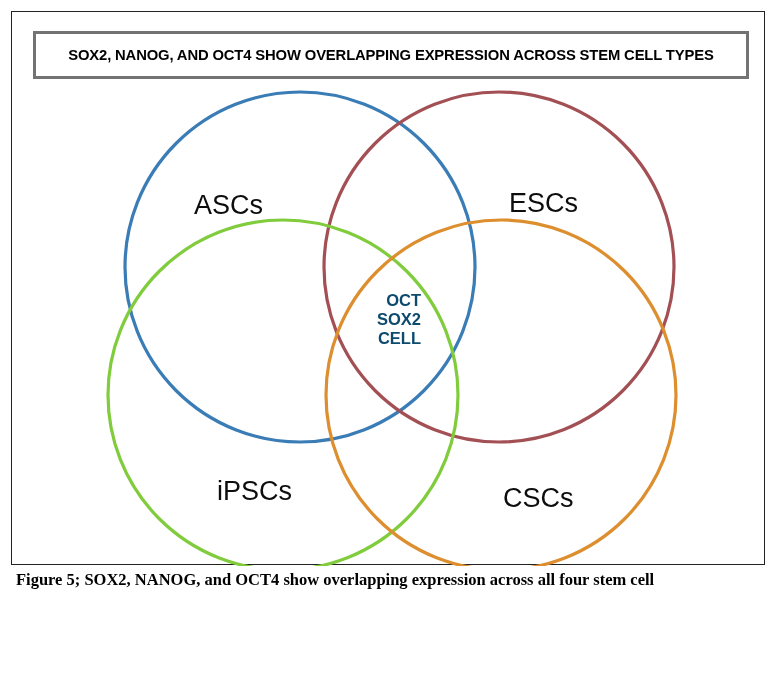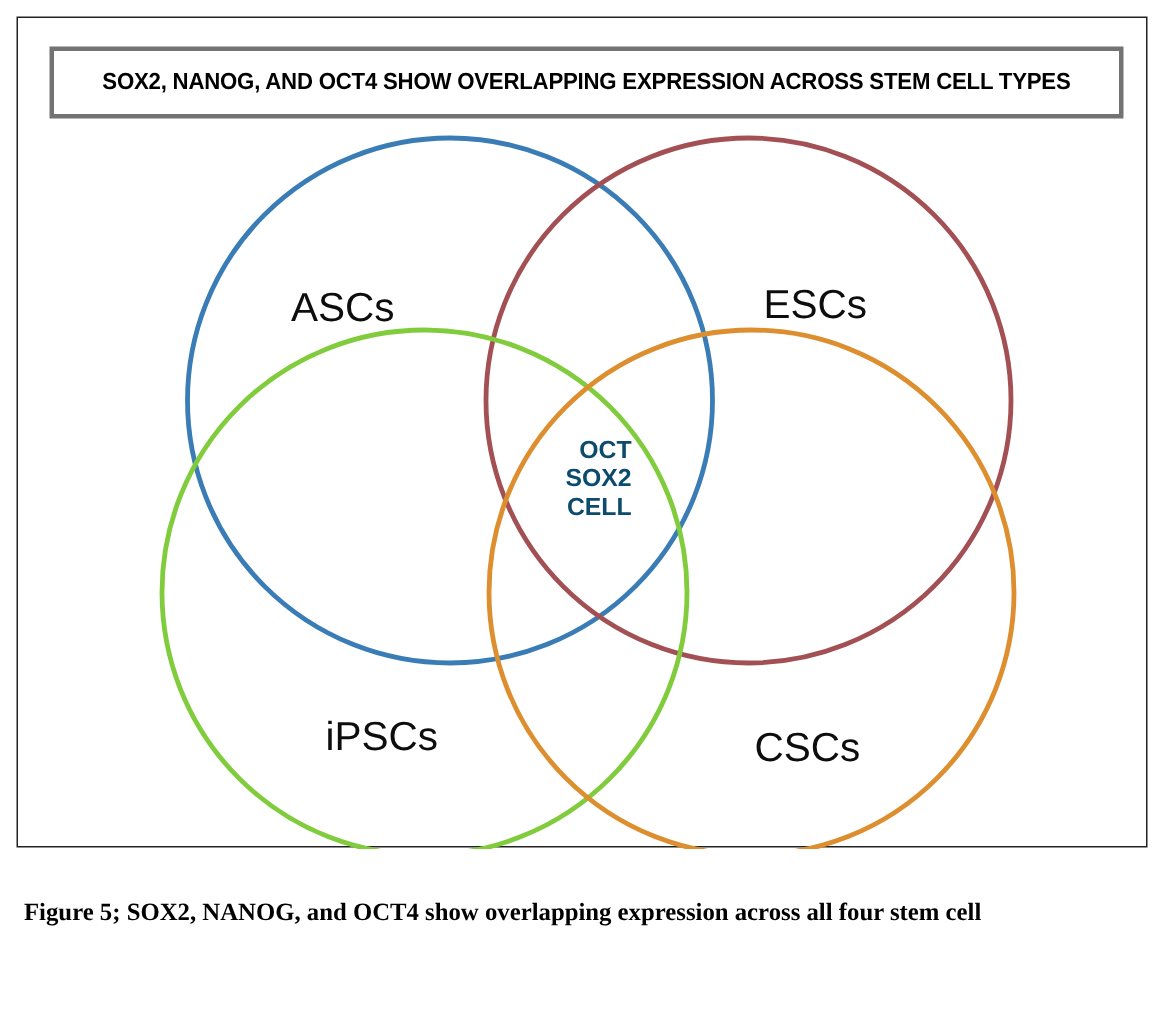--- a/index.html
+++ b/index.html
@@ -97,21 +97,21 @@
     line-height: 19px;
     color: #0c4a6e;
     text-align: right;
   }
   #center-genes div { white-space: nowrap; }
 
   
   #caption {
     position: absolute;
     left: 12px;
-    top: 592px;
+    top: 564px;
     width: 758px;
     font-family: "Liberation Serif", serif;
     font-weight: bold;
     font-size: 16.5px;
     line-height: 31px;
     color: #000000;
     text-align: center;
   }
   #caption .cap-line {
     display: block;

